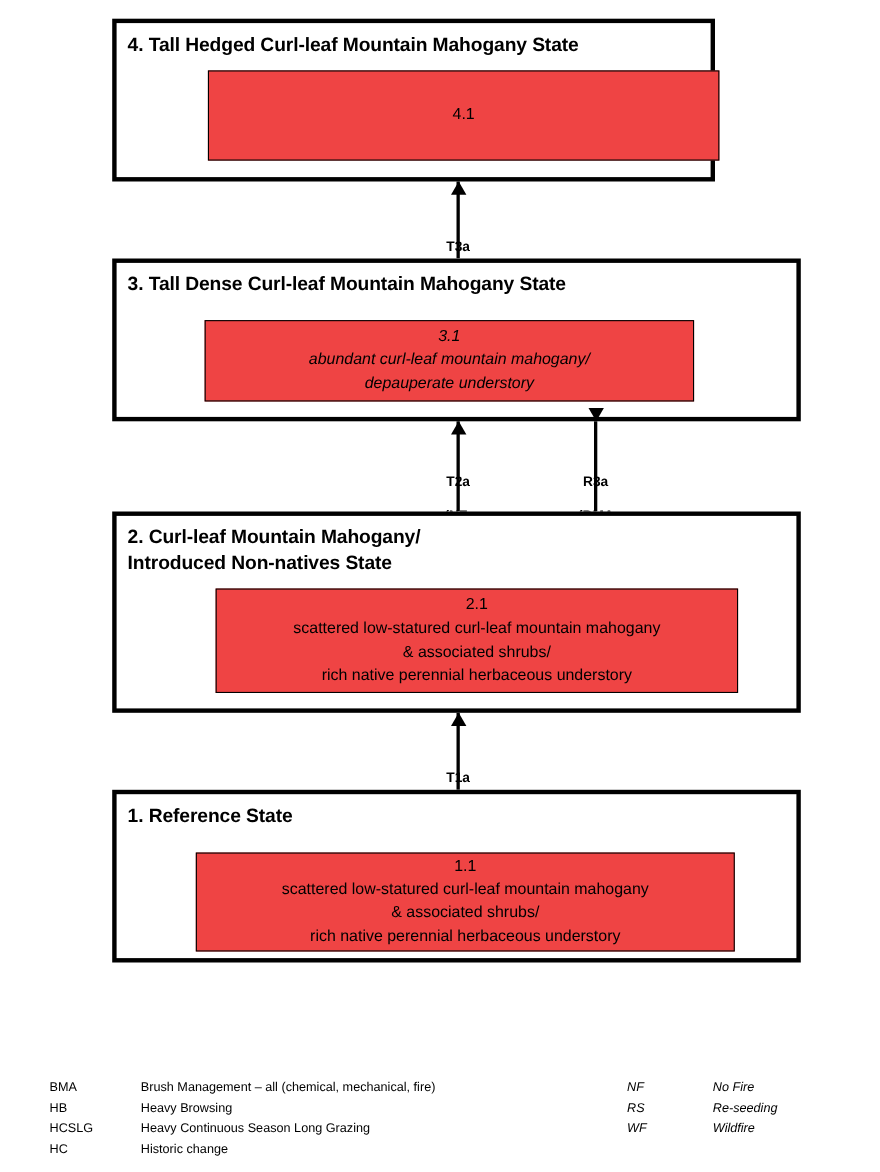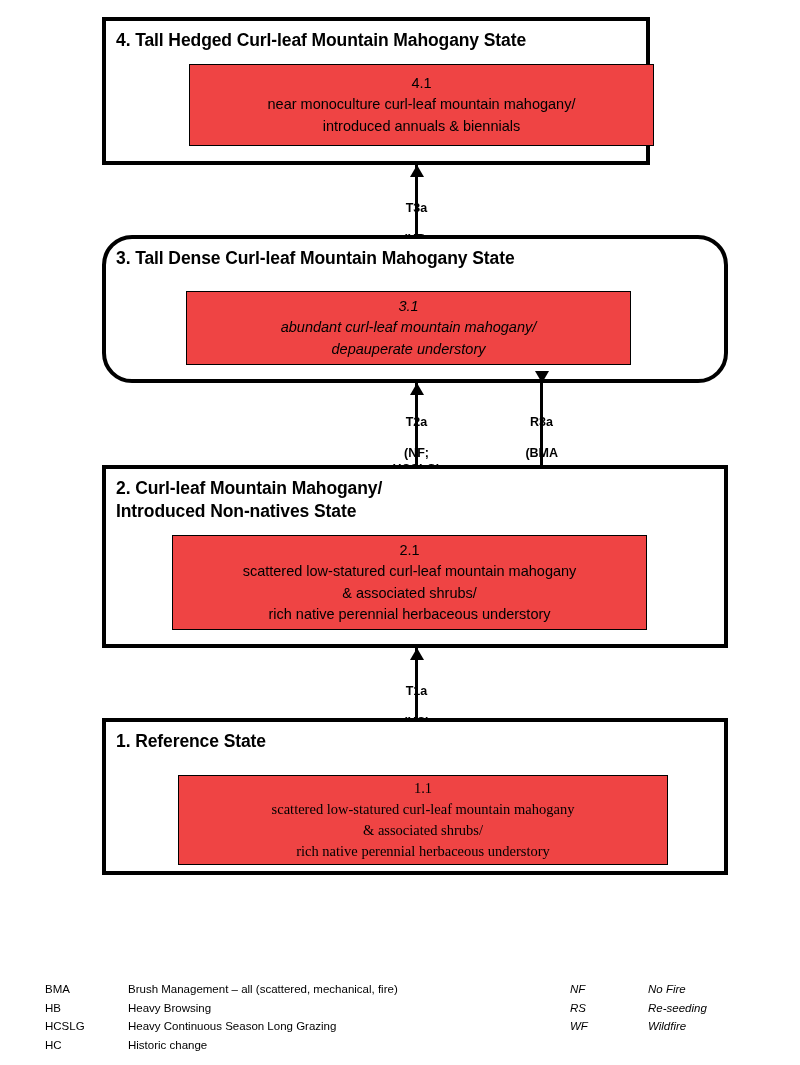--- a/index.html
+++ b/index.html
@@ -59,30 +59,30 @@
     line-height: 1.45;
     text-align: center;
     white-space: pre-line;
   }
 
   
   #state-4 { left: 102px; top: 17px; width: 548px; height: 148px; }
   #phase-4-1 { left: 83px; top: 43px; width: 465px; height: 82px; }
 
   
-  #state-3 { left: 102px; top: 235px; width: 626px; height: 148px; border-radius: 30px; }
+  #state-3 { left: 102px; top: 235px; width: 626px; height: 148px; }
   #phase-3-1 { left: 80px; top: 52px; width: 445px; height: 74px; font-style: italic; }
 
   
   #state-2 { left: 102px; top: 465px; width: 626px; height: 183px; }
-  #phase-2-1 { left: 66px; top: 66px; width: 475px; height: 95px; align-items: center; }
+  #phase-2-1 { left: 90px; top: 66px; width: 475px; height: 95px; align-items: center; }
 
   
   #state-1 { left: 102px; top: 718px; width: 626px; height: 157px; }
-  #phase-1-1 { left: 72px; top: 53px; width: 490px; height: 90px; font-family: Liberation Serif, serif; }
+  #phase-1-1 { left: 72px; top: 53px; width: 490px; height: 90px; }
 
   
   .conn {
     position: absolute;
   }
   .conn-line {
     position: absolute;
     width: 3px;
     background: #000000;
     left: 0;
@@ -107,20 +107,21 @@
     position: absolute;
     text-align: center;
     font-size: 12.5px;
     line-height: 1.26;
     white-space: pre-line;
     transform: translateX(-50%);
   }
   .conn-label .code {
     font-weight: bold;
     display: block;
+    margin-top: 16px;
   }
   .conn-label .drivers {
     display: block;
     white-space: pre-line;
     font-weight: bold;
   }
 
   
   #conn-t3a .conn-line { top: 0px; height: 70px; }
   #conn-t3a { left: 415px; top: 165px; }
@@ -170,22 +171,20 @@
 </style>
 </head>
 <body>
 
 <div id="diagram">
 
   <div class="state-box" id="state-4">
     <div class="state-title">4. Tall Hedged Curl-leaf Mountain Mahogany State</div>
     <div class="phase-box" id="phase-4-1">
       <div class="phase-id">4.1</div>
-      <div class="phase-desc">near monoculture curl-leaf mountain mahogany/
-introduced annuals &amp; biennials</div>
     </div>
   </div>
 
   <div class="conn" id="conn-t3a">
     <div class="conn-line"></div>
     <div class="arrow-head up"></div>
     <div class="conn-label">
       <span class="code">T3a</span>
       <span class="drivers">(HB; NF)</span>
     </div>
@@ -247,21 +246,21 @@
       <div class="phase-desc">scattered low-statured curl-leaf mountain mahogany
 &amp; associated shrubs/
 rich native perennial herbaceous understory</div>
     </div>
   </div>
 
   <div id="legend">
     <div class="legend-col" id="legend-col-left">
         <div class="legend-row">
           <span class="legend-abbr">BMA</span>
-          <span class="legend-def">Brush Management – all (scattered, mechanical, fire)</span>
+          <span class="legend-def">Brush Management – all (chemical, mechanical, fire)</span>
         </div>
         <div class="legend-row">
           <span class="legend-abbr">HB</span>
           <span class="legend-def">Heavy Browsing</span>
         </div>
         <div class="legend-row">
           <span class="legend-abbr">HCSLG</span>
           <span class="legend-def">Heavy Continuous Season Long Grazing</span>
         </div>
         <div class="legend-row">

